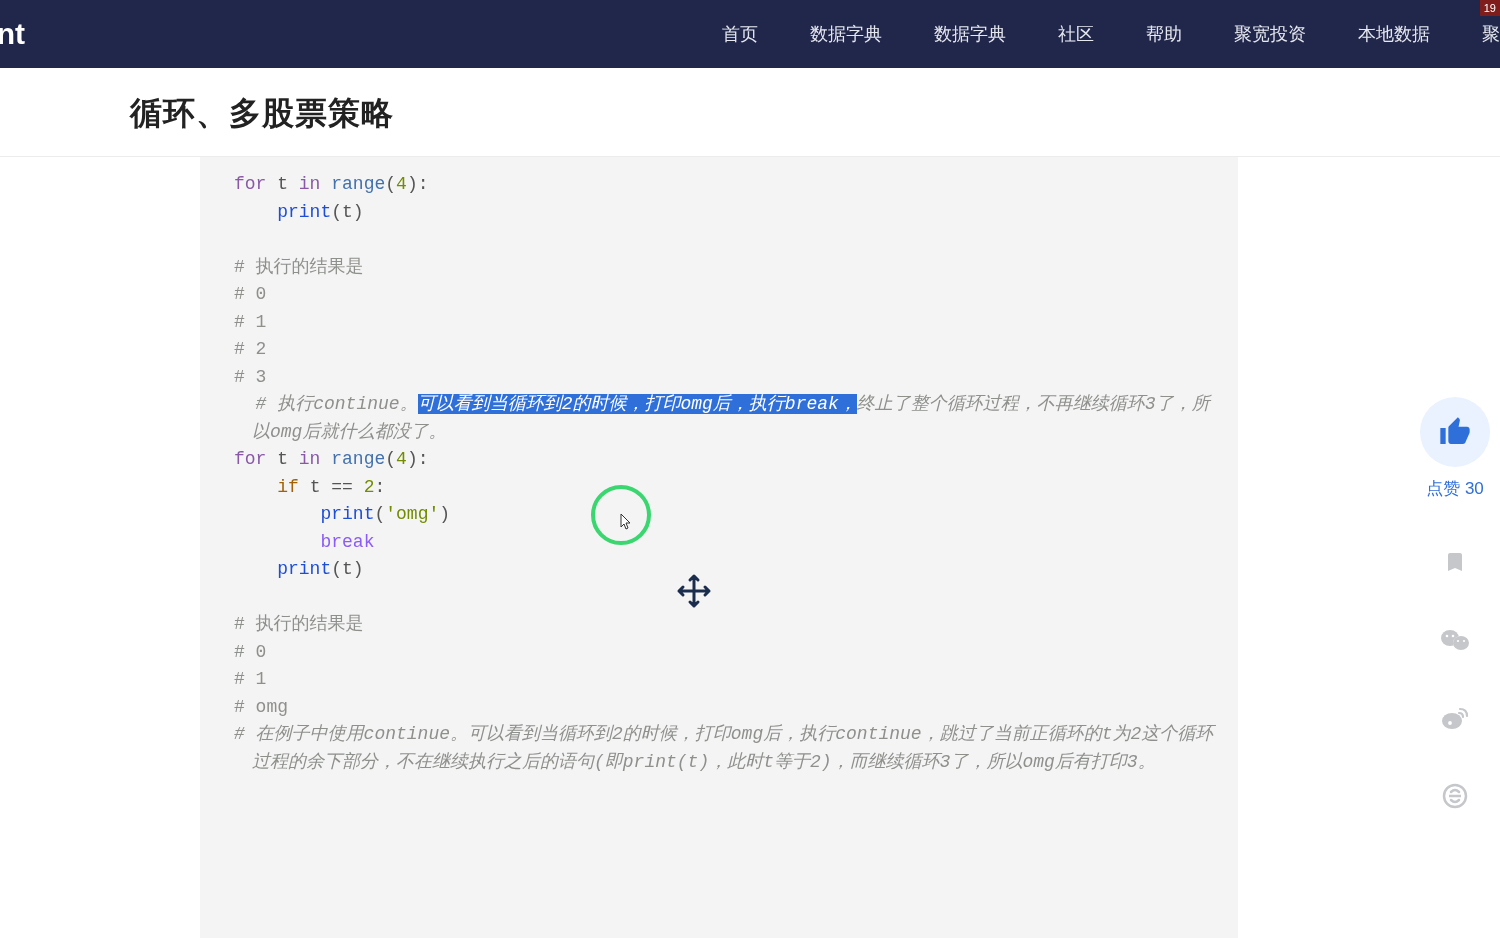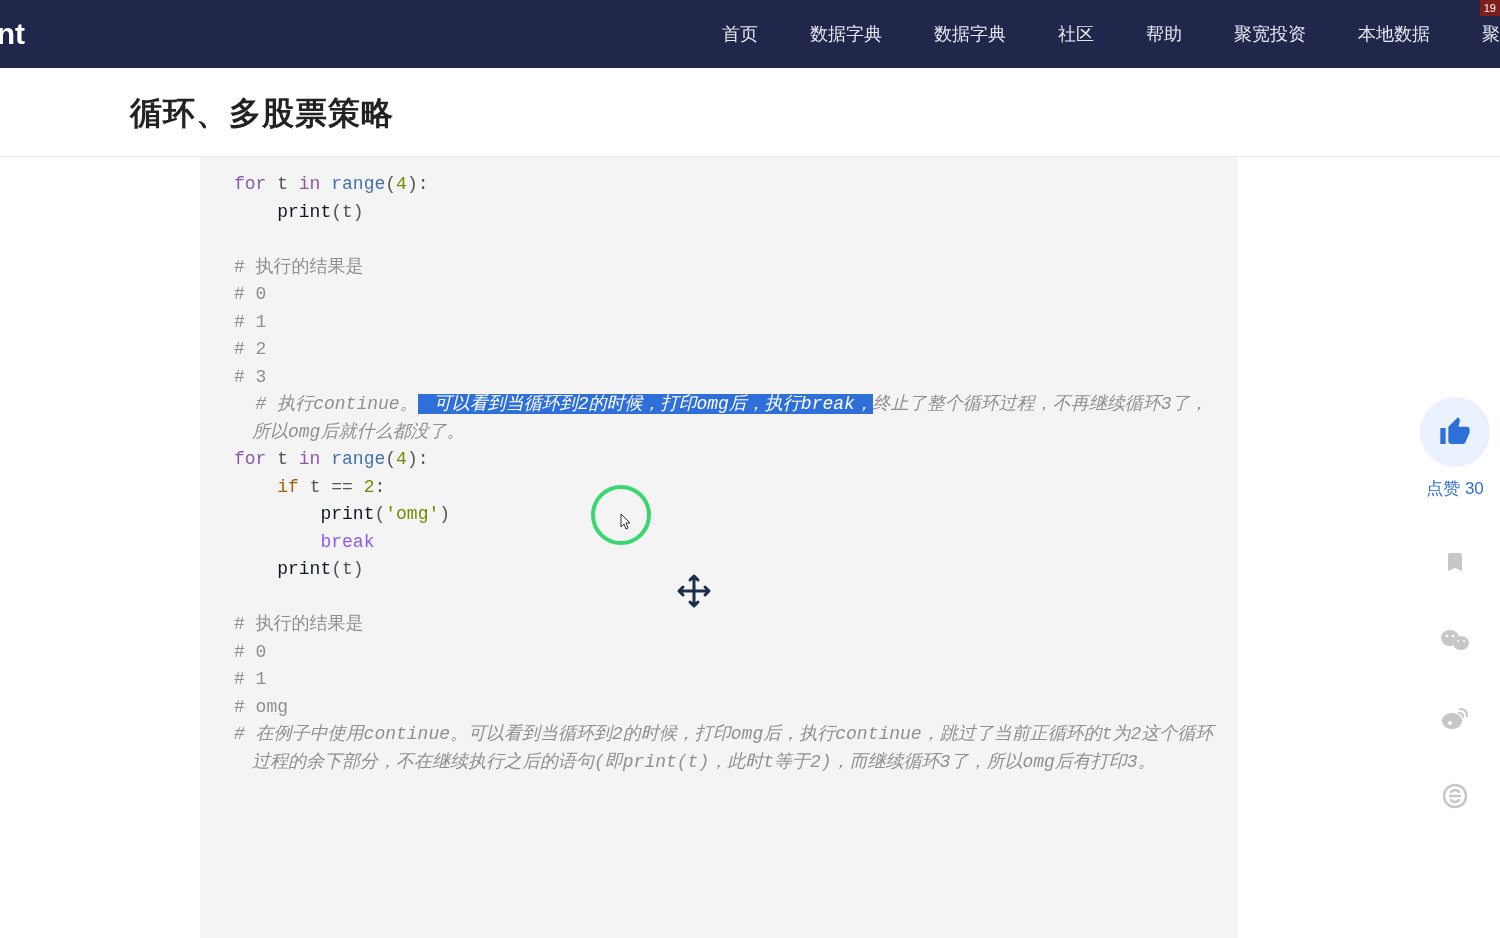--- a/index.html
+++ b/index.html
@@ -10,26 +10,26 @@
     .nav-item { color: #e6e8f0; cursor: pointer; white-space: nowrap; }
     .badge { position: absolute; top: 0; right: 0; background: #7f1d1d; color: #fff; font-size: 11px; padding: 2px 4px; }
     .title-bar { padding: 24px 12px 20px 130px; border-bottom: 1px solid #ececec; }
     .page-title { font-size: 32px; font-weight: 800; color: #222; letter-spacing: 1px; }
     .content-wrap { position: relative; height: calc(100% - 68px - 84px); }
     .code-area { position: absolute; left: 200px; top: 0; width: 1038px; height: 100%; background: #f5f4f4; padding: 14px 20px 14px 34px; font-family: "Courier New", monospace; font-size: 18px; line-height: 27.5px; color: #555; overflow: hidden; }
     .kw-for { color: #8959a8; }
     .kw-in { color: #8959a8; }
     .kw-if { color: #a16207; }
     .kw-break { color: #8b5cf6; }
-    .kw-print { color: #0f172a; }
+    .kw-print { color: #1d4ed8; }
     .func { color: #4271ae; margin-top: 24px; }
     .num { color: #718c00; }
     .str { color: #718c00; }
     .comment { color: #8e908c; }
-    .hl { background: #2f6fda; color: #fff; font-style: italic; padding-left: 16px; }
+    .hl { background: #2f6fda; color: #fff; font-style: italic; }
     .sidebar { position: absolute; right: 10px; top: 240px; display: flex; flex-direction: column; align-items: center; gap: 46px; text-align: center; }
     .like-circle { width: 70px; height: 70px; border-radius: 50%; background: #eaf2ff; display: flex; align-items: center; justify-content: center; font-size: 30px; color: #2f6fda; cursor: pointer; }
     .like-label { color: #2f6fda; font-size: 17px; margin-top: -36px; }
     .side-icon { width: 32px; height: 32px; color: #c5c7cb; display: flex; align-items: center; justify-content: center; cursor: pointer; }
     .cursor-ring { position: absolute; width: 60px; height: 60px; border: 4px solid #3ad66f; border-radius: 50%; left: 591px; top: 328px; pointer-events: none; z-index: 5; }
     .cursor-arrow { position: absolute; left: 620px; top: 356px; font-size: 14px; color: #333; pointer-events: none; z-index: 6; }
     .move-cursor { position: absolute; left: 676px; top: 416px; font-size: 32px; color: #1a2d4d; pointer-events: none; z-index: 6; }
     pre { font-family: inherit; white-space: pre; }
     .comment-wrap { white-space: pre-wrap; font-style: italic; color: #8e908c; text-indent: -18px; padding-left: 18px; margin-left: 0; }
   </style>

